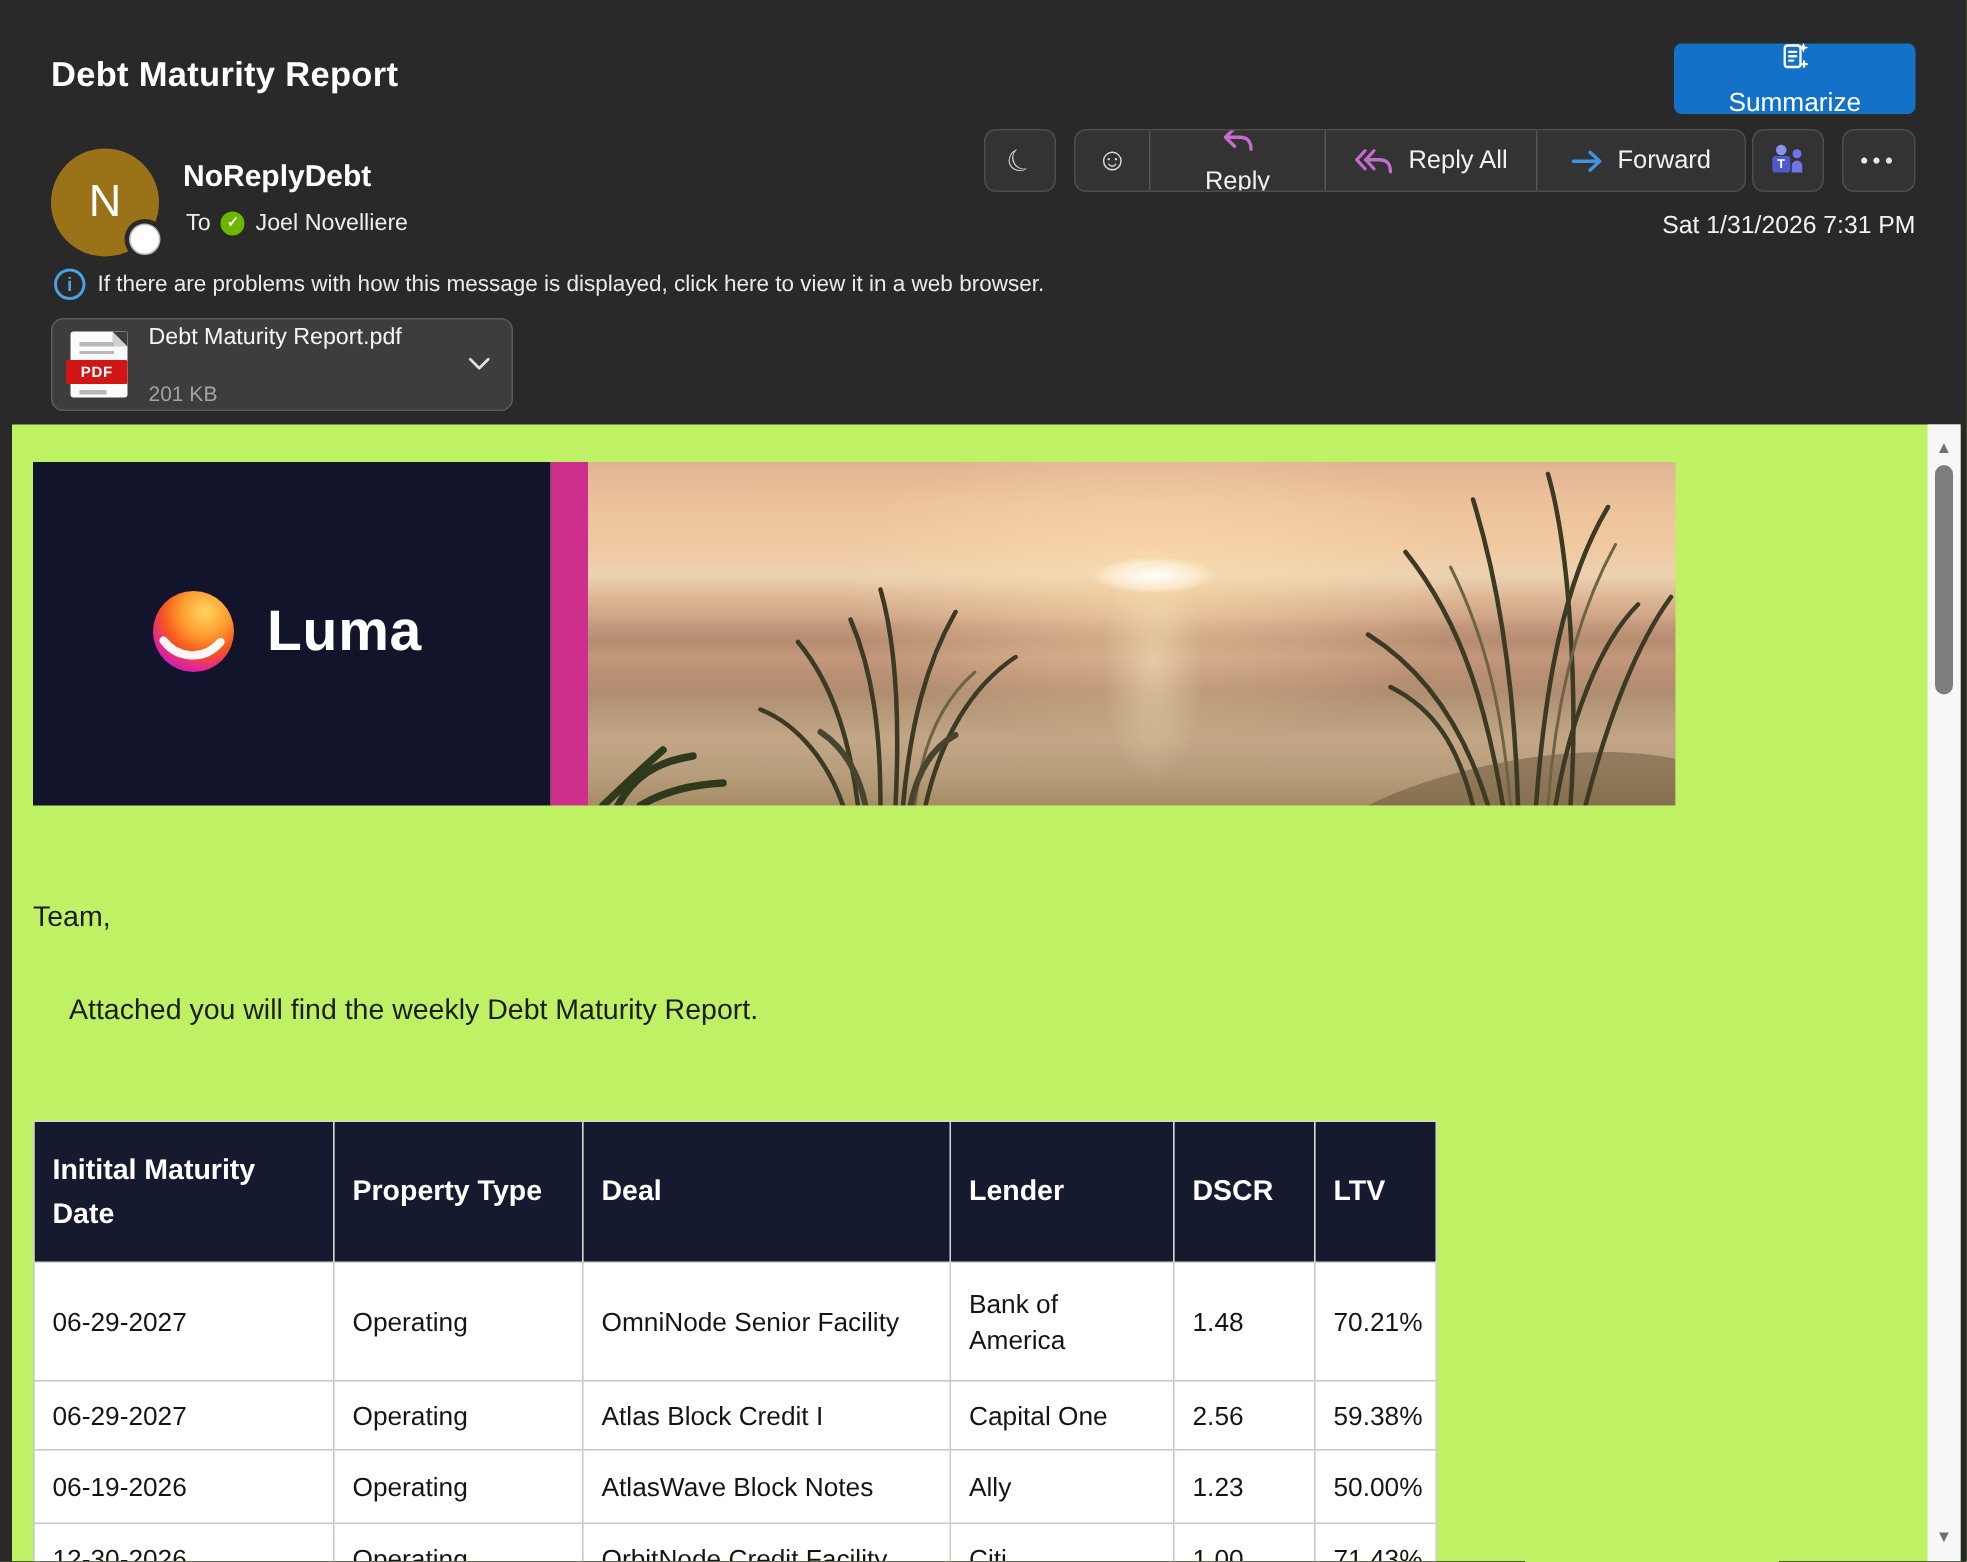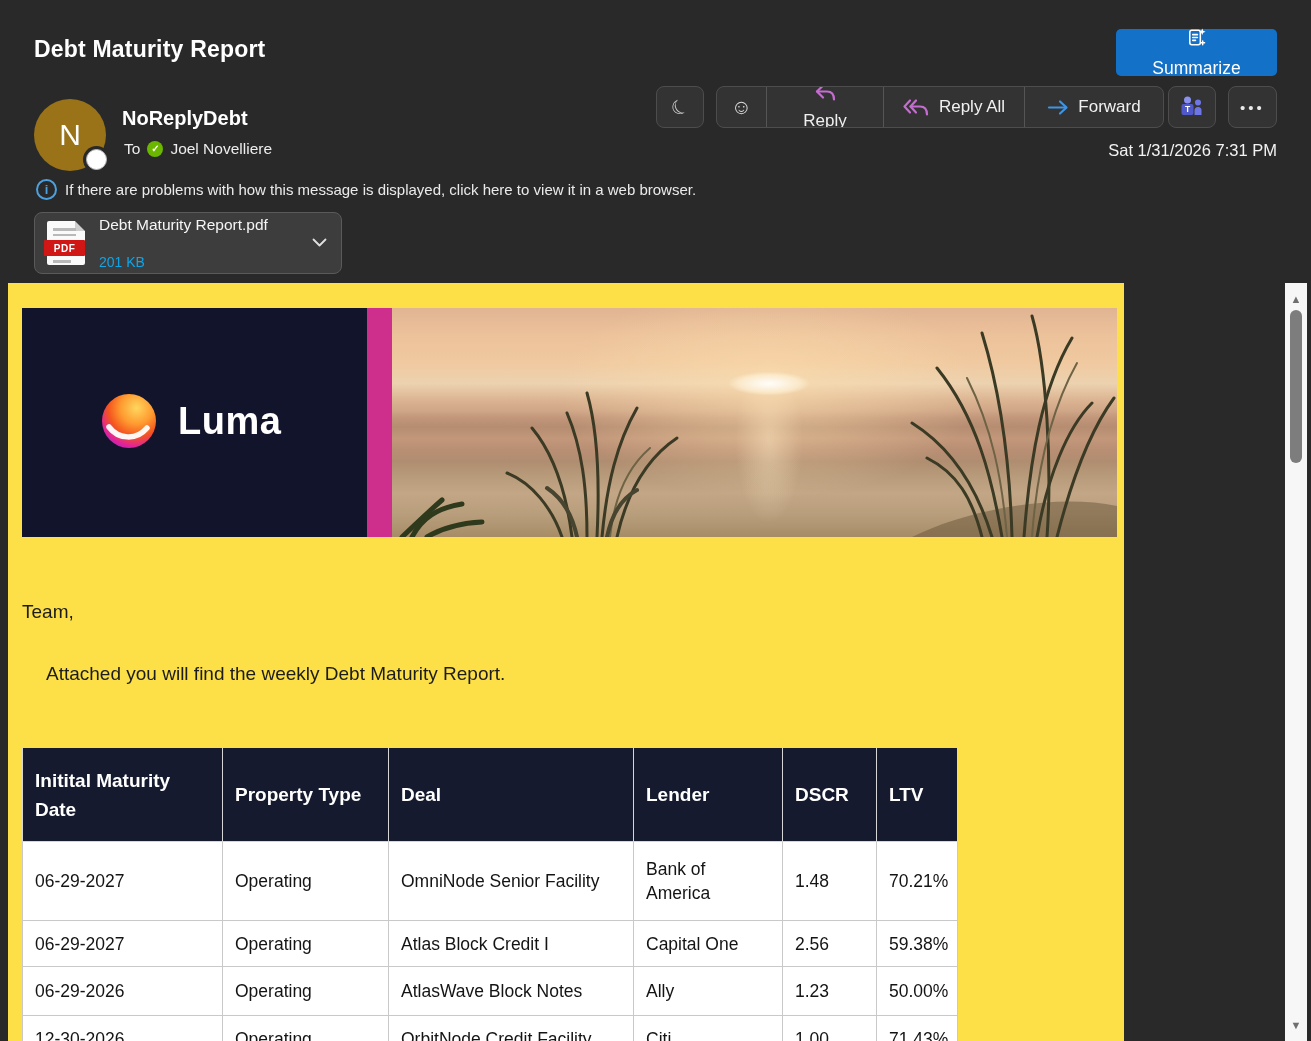--- a/index.html
+++ b/index.html
@@ -81,27 +81,27 @@
   .pdficon .page { position:absolute; inset:0; background:#fafafa; border-radius:2px; }
   .pdficon .fold { position:absolute; top:0; right:0; width:0; height:0; border-bottom:10px solid #cfcfcf; border-right:10px solid #3d3d3d; }
   .pdficon .l { position:absolute; left:6px; right:9px; height:2.5px; background:#b9b9b9; }
   .pdficon .l1 { top:7px; } .pdficon .l2 { top:12.5px; } .pdficon .l3 { top:39px; right:14px; }
   .pdficon .band {
     position:absolute; left:-3px; top:19px; width:41px; height:16px; background:#d11716; border-radius:1px;
     color:#fff; font-size:10px; font-weight:700; display:flex; align-items:center; justify-content:center; letter-spacing:.5px;
   }
   .attach-meta { margin-left:14px; min-width:0; }
   .attach-name { font-size:15.5px; color:#f5f5f5; white-space:nowrap; }
-  .attach-size { font-size:14px; color:#0ea5e9; margin-top:20px; }
+  .attach-size { font-size:14px; color:#a3a3a3; margin-top:20px; }
   .attach-chevron { margin-left:auto; margin-right:14px; flex:0 0 auto; cursor:pointer; }
 
   
   .reading-pane {
-    position:absolute; left:8px; top:283px; width:1116px; height:758px;
-    background:#fde047; color:#222; overflow:hidden;
+    position:absolute; left:8px; top:283px; width:1299px; height:758px;
+    background:#bef264; color:#222; overflow:hidden;
   }
 
   
   .banner { position:absolute; left:14px; top:25px; width:1095px; height:229px; display:flex; }
   .banner-navy { width:345px; height:100%; background:#12142c; position:relative; }
   .banner-stripe { width:25px; height:100%; background:#ce2e8c; }
   .banner-photo { width:725px; height:100%; position:relative; overflow:hidden;
     background:
       radial-gradient(ellipse 55px 16px at 52% 33%, rgba(255,255,255,.95), rgba(255,246,224,.55) 55%, rgba(255,246,224,0) 75%),
       radial-gradient(ellipse 290px 150px at 52% 36%, rgba(255,226,176,.55), rgba(255,226,176,0) 72%),
@@ -354,21 +354,21 @@
           </tr>
           <tr>
             <td>06-29-2027</td>
             <td>Operating</td>
             <td>Atlas Block Credit I</td>
             <td>Capital One</td>
             <td>2.56</td>
             <td>59.38%</td>
           </tr>
           <tr>
-            <td>06-29-2026</td>
+            <td>06-19-2026</td>
             <td>Operating</td>
             <td>AtlasWave Block Notes</td>
             <td>Ally</td>
             <td>1.23</td>
             <td>50.00%</td>
           </tr>
           <tr>
             <td>12-30-2026</td>
             <td>Operating</td>
             <td>OrbitNode Credit Facility</td>

